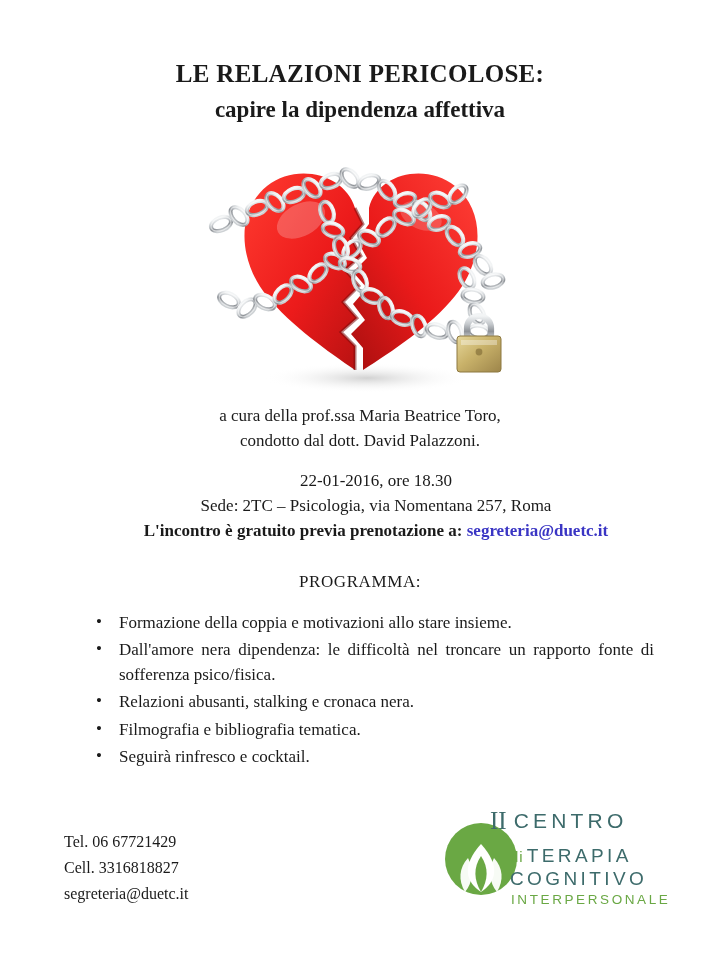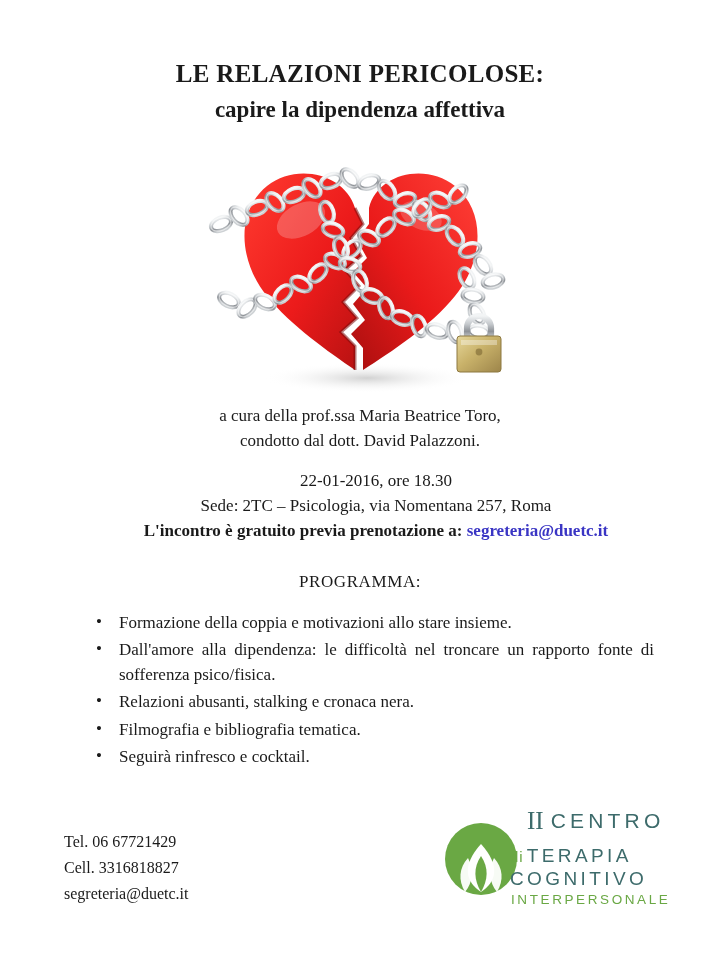--- a/index.html
+++ b/index.html
@@ -181,21 +181,20 @@
     font-weight: normal;
     height: 25px;
     align-items: center;
   }
   .roman-ii {
     font-family: "Liberation Serif", "DejaVu Serif", serif;
     font-size: 25px;
     letter-spacing: 0;
     margin-right: 7px;
     line-height: 1;
-    margin-left: 37px;
   }
   .row-terapia {
     font-size: 19px;
     letter-spacing: 3.4px;
     margin-top: 12px;
     margin-left: 20px;
   }
   .row-terapia .di {
     font-size: 15px;
     letter-spacing: 1px;
@@ -359,21 +358,21 @@
     <div>Sede: 2TC – Psicologia, via Nomentana 257, Roma</div>
     <div class="booking">
       <span>L'incontro è gratuito previa prenotazione a:</span>
       <a class="mail-link" href="#">segreteria@duetc.it</a>
     </div>
   </div>
 
   <div class="programma-heading">PROGRAMMA:</div>
   <ul class="programma-list">
     <li class="nowrap">Formazione della coppia e motivazioni allo stare insieme.</li>
-    <li>Dall'amore alla dipendenza: le difficoltà nel troncare un rapporto fonte di sofferenza psico/fisica.</li>
+    <li>Dall'amore nera dipendenza: le difficoltà nel troncare un rapporto fonte di sofferenza psico/fisica.</li>
     <li class="nowrap">Relazioni abusanti, stalking e cronaca nera.</li>
     <li class="nowrap">Filmografia e bibliografia tematica.</li>
     <li class="nowrap">Seguirà rinfresco e cocktail.</li>
   </ul>
 
 
   <div class="contacts">
     <div>Tel. 06 67721429</div>
     <div>Cell. 3316818827</div>
     <div>segreteria@duetc.it</div>

